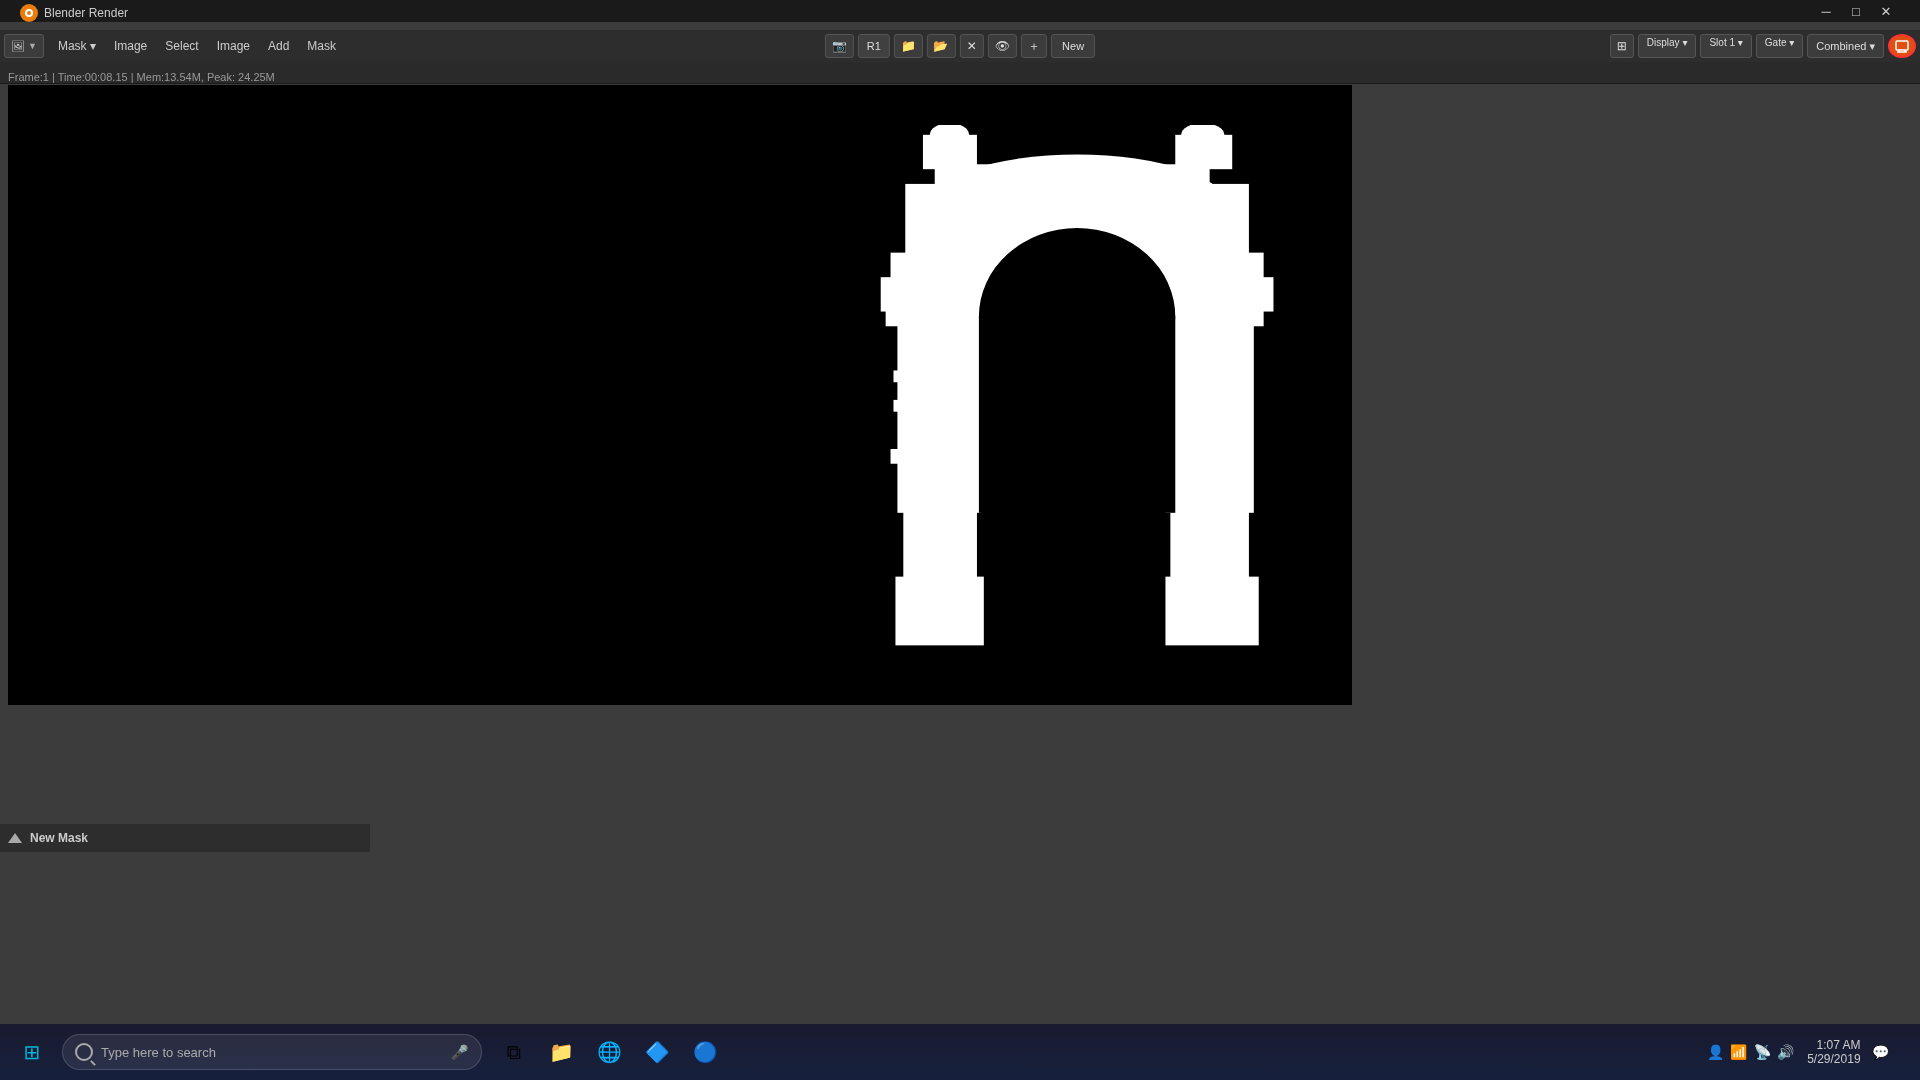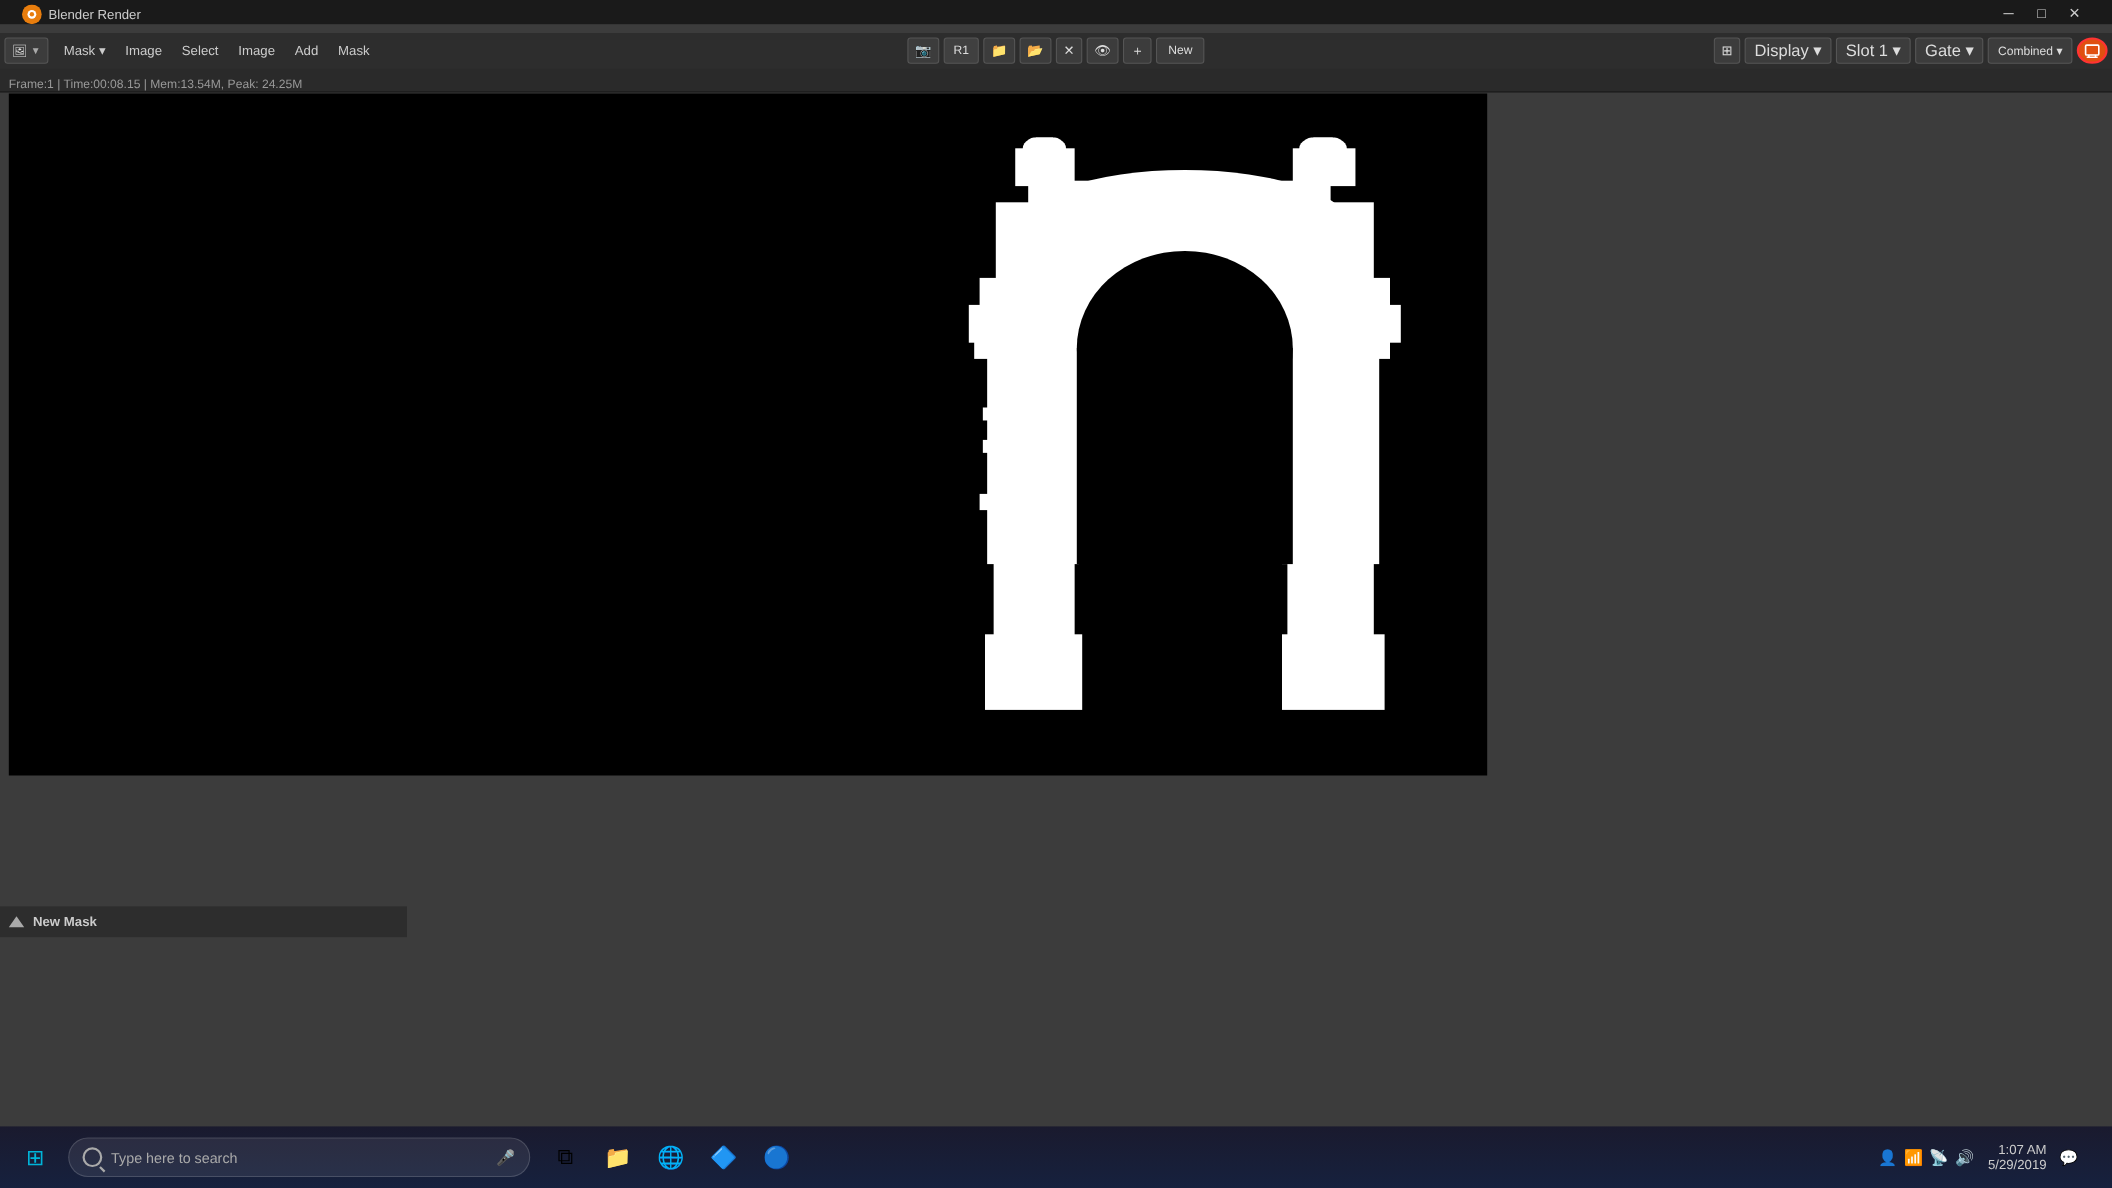--- a/index.html
+++ b/index.html
@@ -143,26 +143,26 @@
       display: flex;
       align-items: center;
       gap: 4px;
       margin-left: auto;
     }
     .display-btn {
       background: #3c3c3c;
       border: 1px solid #555;
       border-radius: 3px;
       color: #ddd;
-      font-size: 15px;
+      font-size: 10px;
       padding: 2px 8px;
       height: 24px;
       cursor: pointer;
       display: flex;
-      align-items: center;
+      align-items: flex-start;
       gap: 3px;
     }
     .combined-btn {
       background: #3c3c3c;
       border: 1px solid #555;
       border-radius: 3px;
       color: #ddd;
       font-size: 11px;
       padding: 2px 8px;
       height: 24px;

